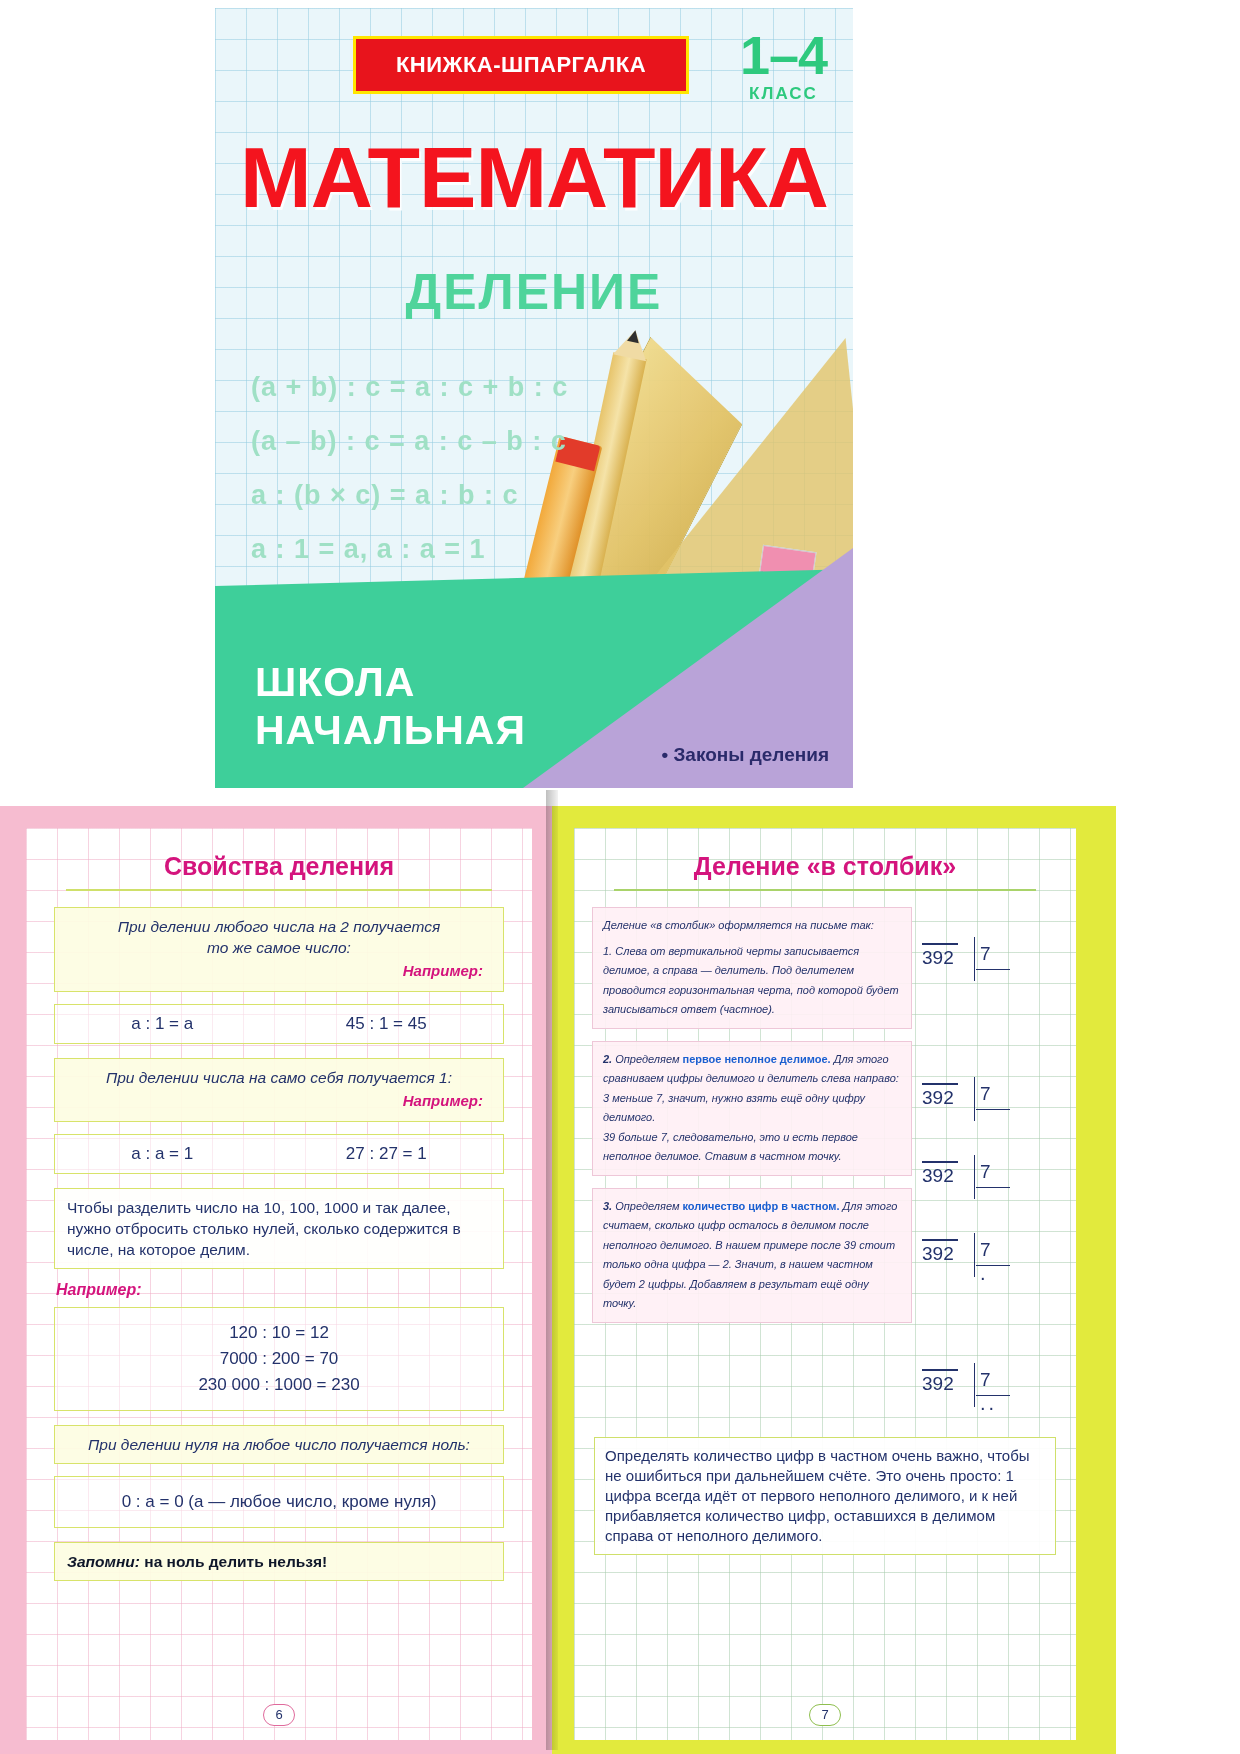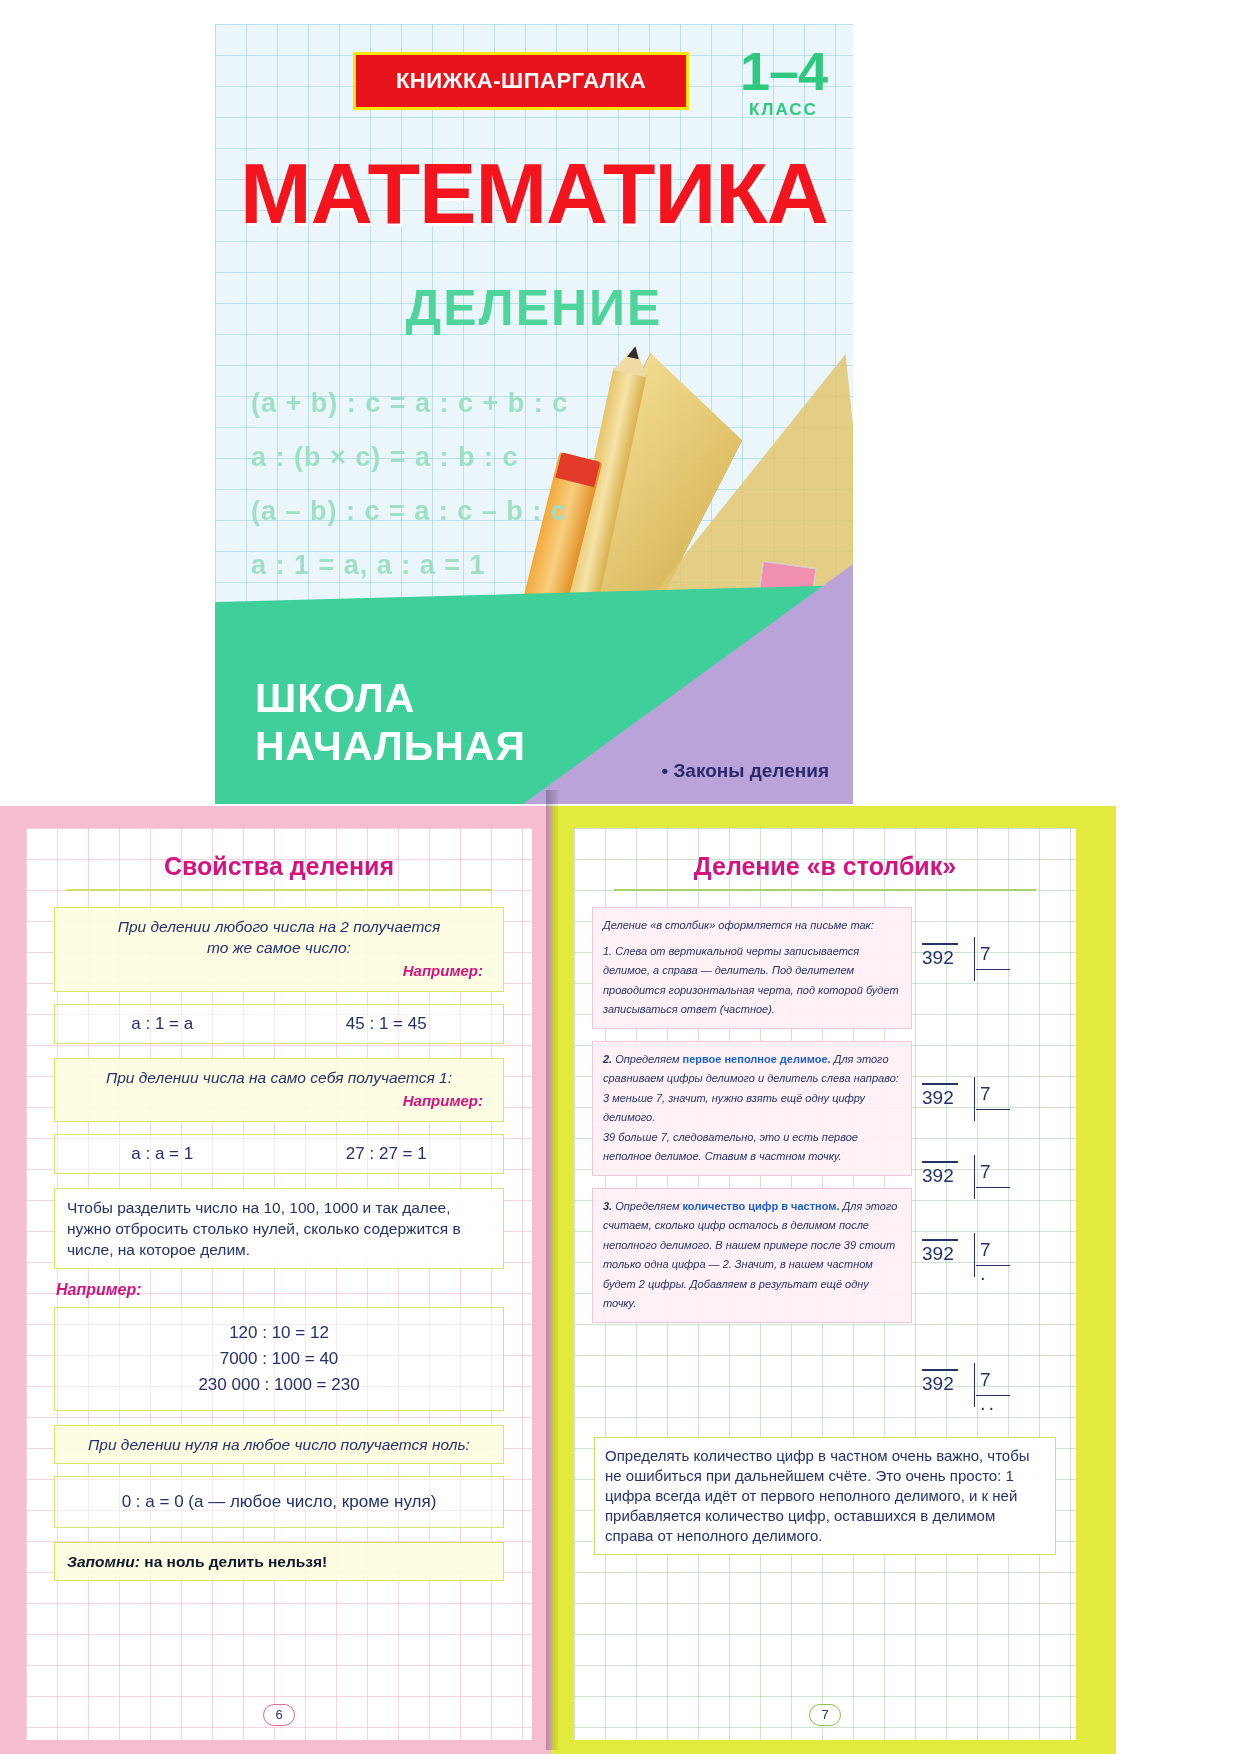--- a/index.html
+++ b/index.html
@@ -11,21 +11,21 @@
     width: 1240px;
     height: 1754px;
     position: relative;
     font-family: "Liberation Sans", sans-serif;
   }
 
   
   .cover {
     position: absolute;
     left: 215px;
-    top: 24px;
+    top: 8px;
     width: 638px;
     height: 780px;
     overflow: hidden;
     background: #eef7fb;
   }
   .cover-grid {
     position: absolute;
     inset: 0;
     background-color: #eaf6fa;
     background-image:
@@ -491,22 +491,22 @@
     <div class="grade">
       <div class="num">1–4</div>
       <div class="lbl">КЛАСС</div>
     </div>
 
     <div class="title-main">МАТЕМАТИКА</div>
     <div class="title-sub">ДЕЛЕНИЕ</div>
 
     <div class="formulas">
       <div>(a + b) : c = a : c + b : c</div>
+      <div>(a – b) : c = a : c – b : c</div>
       <div>a : (b × c) = a : b : c</div>
-      <div>(a – b) : c = a : c – b : c</div>
       <div>a : 1 = a,  a : a = 1</div>
     </div>
 
     <div class="cover-bottom"></div>
     <div class="purple-wedge"></div>
     <div class="school-text">
       <div>ШКОЛА</div>
       <div>НАЧАЛЬНАЯ</div>
     </div>
     <div class="cover-bullet">• Законы деления</div>
@@ -544,21 +544,21 @@
         </div>
 
         <div class="box">
           <div>Чтобы разделить число на 10, 100, 1000 и так далее, нужно отбросить столько нулей, сколько содержится в числе, на которое делим.</div>
         </div>
 
         <div class="label-example">Например:</div>
 
         <div class="formula-block">
           <div>120 : 10 = 12</div>
-          <div>7000 : 100 = 40</div>
+          <div>7000 : 200 = 70</div>
           <div>230 000 : 1000 = 230</div>
         </div>
 
         <div class="box lemon">
           <div class="center italic">При делении нуля на любое число получается ноль:</div>
         </div>
 
         <div class="formula-block">
           <div>0 : a = 0 (a — любое число, кроме нуля)</div>
         </div>

